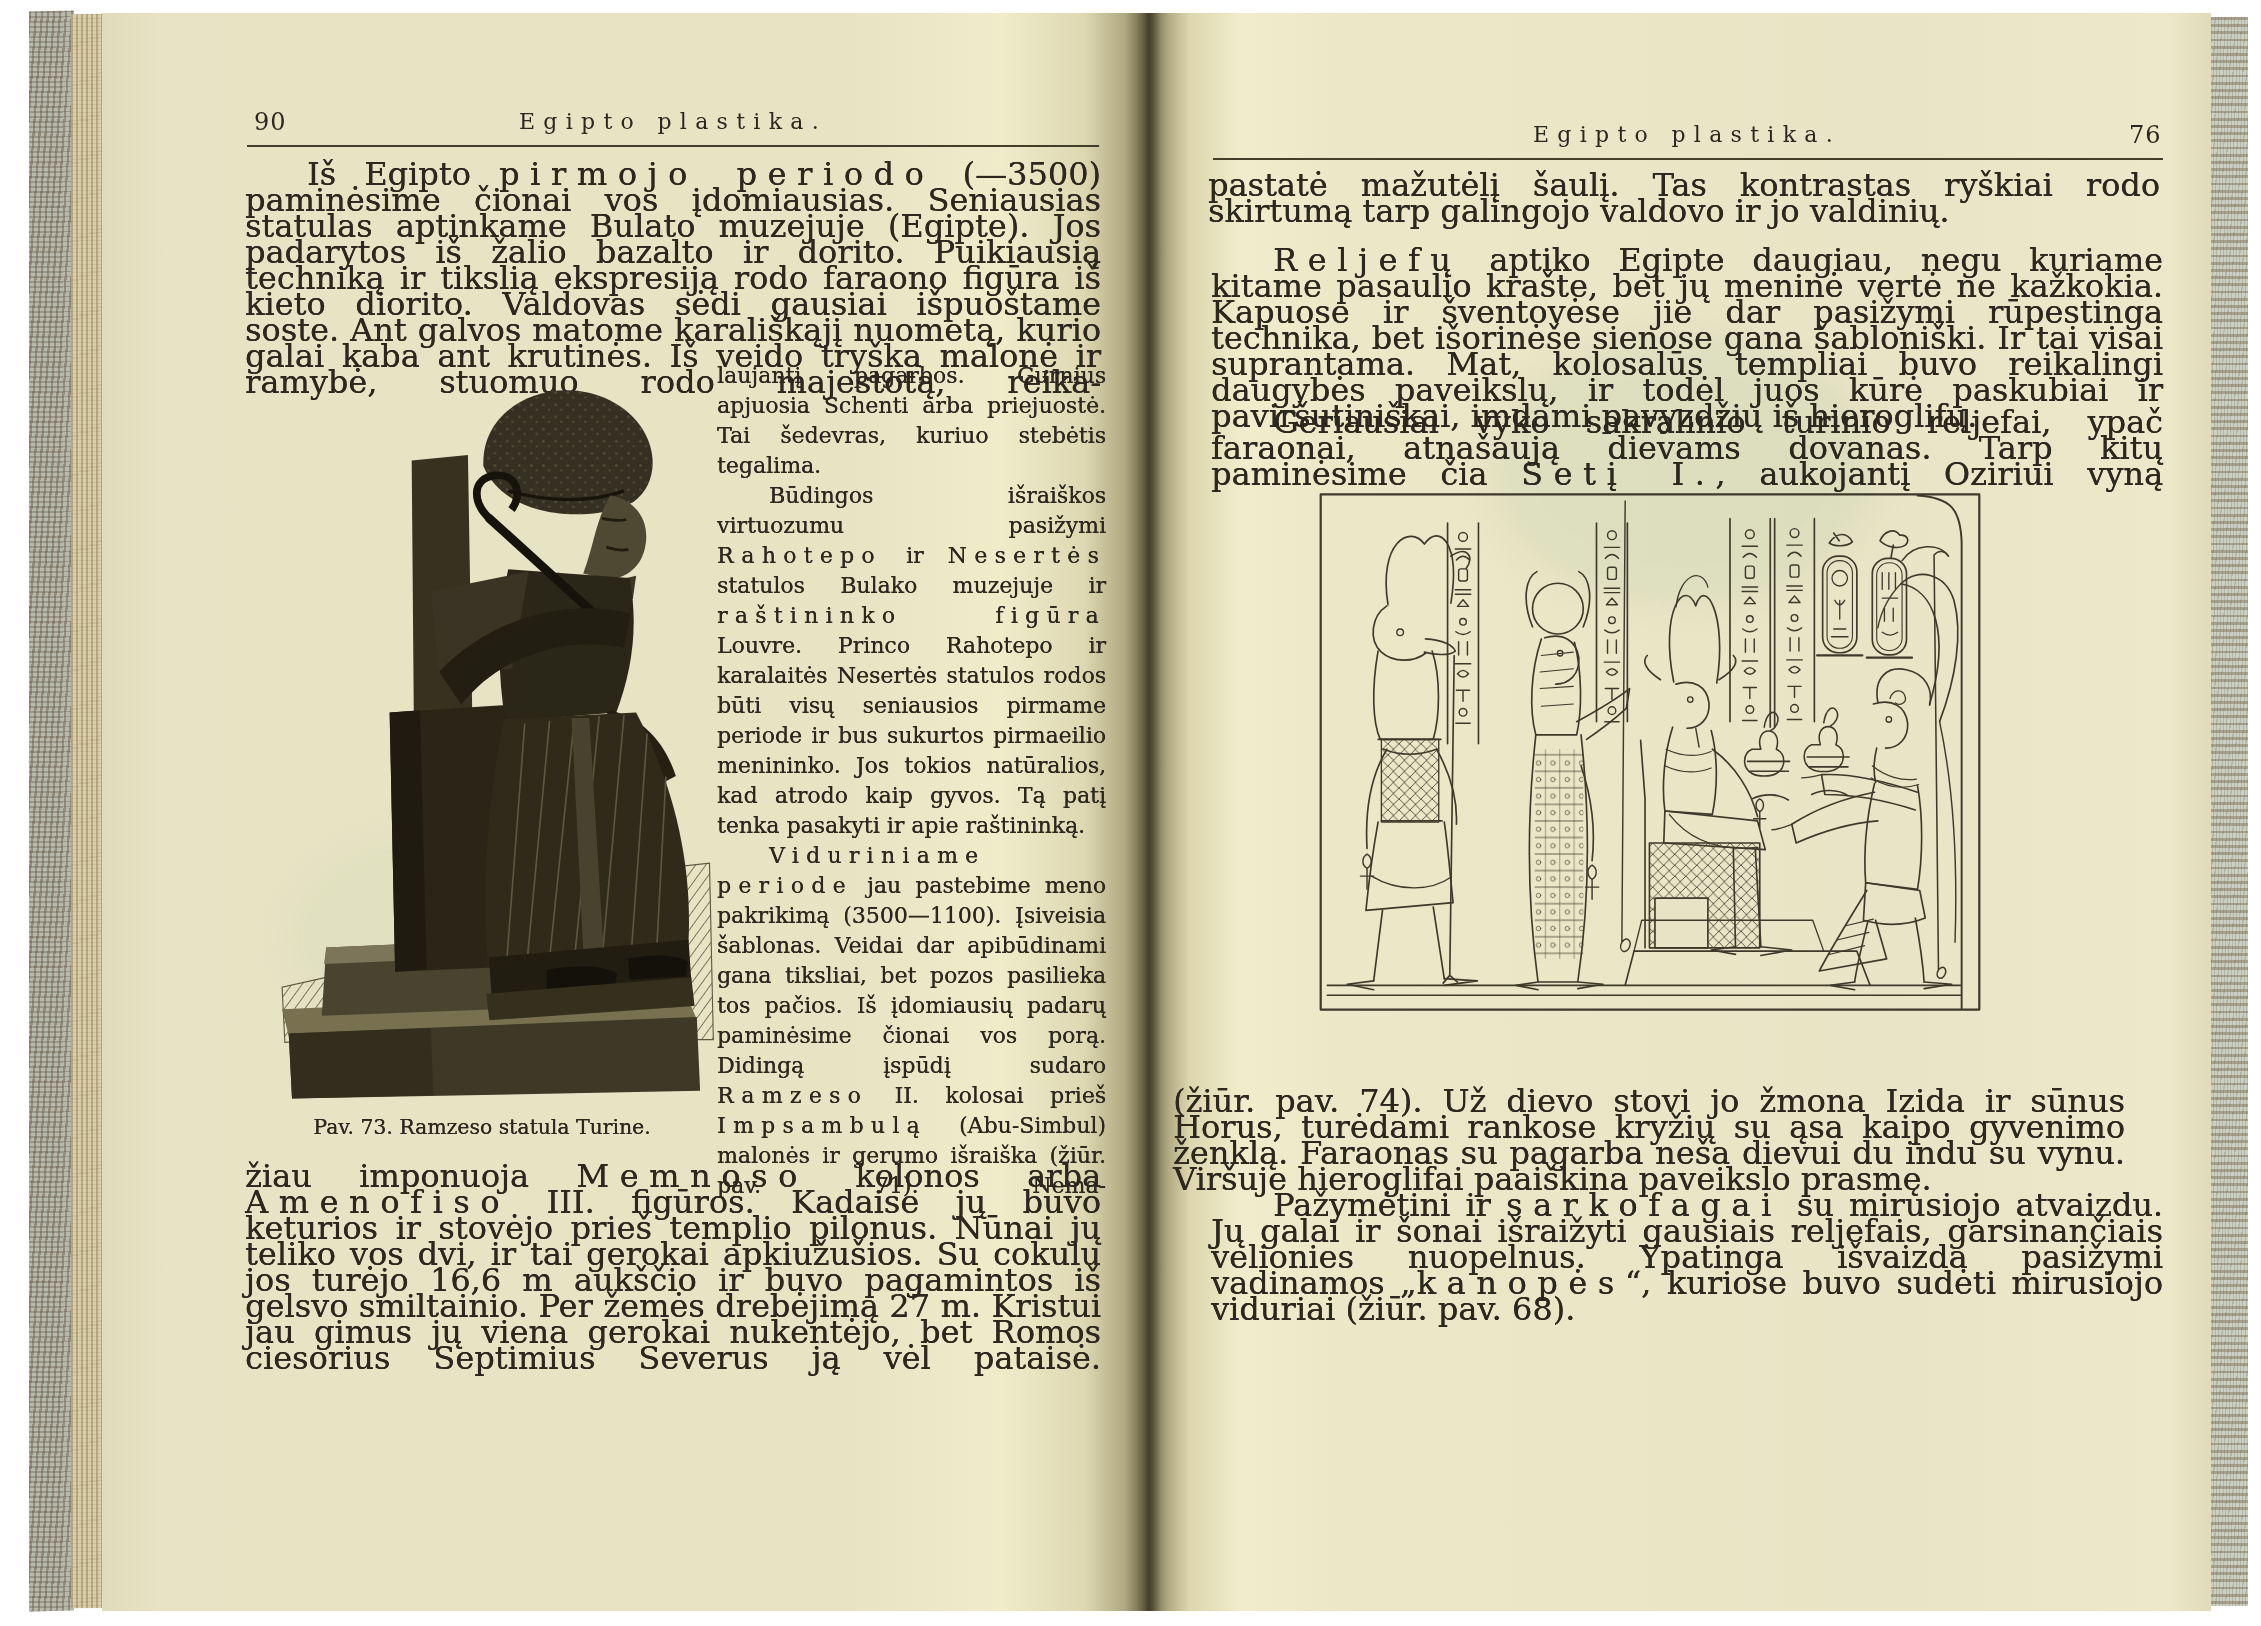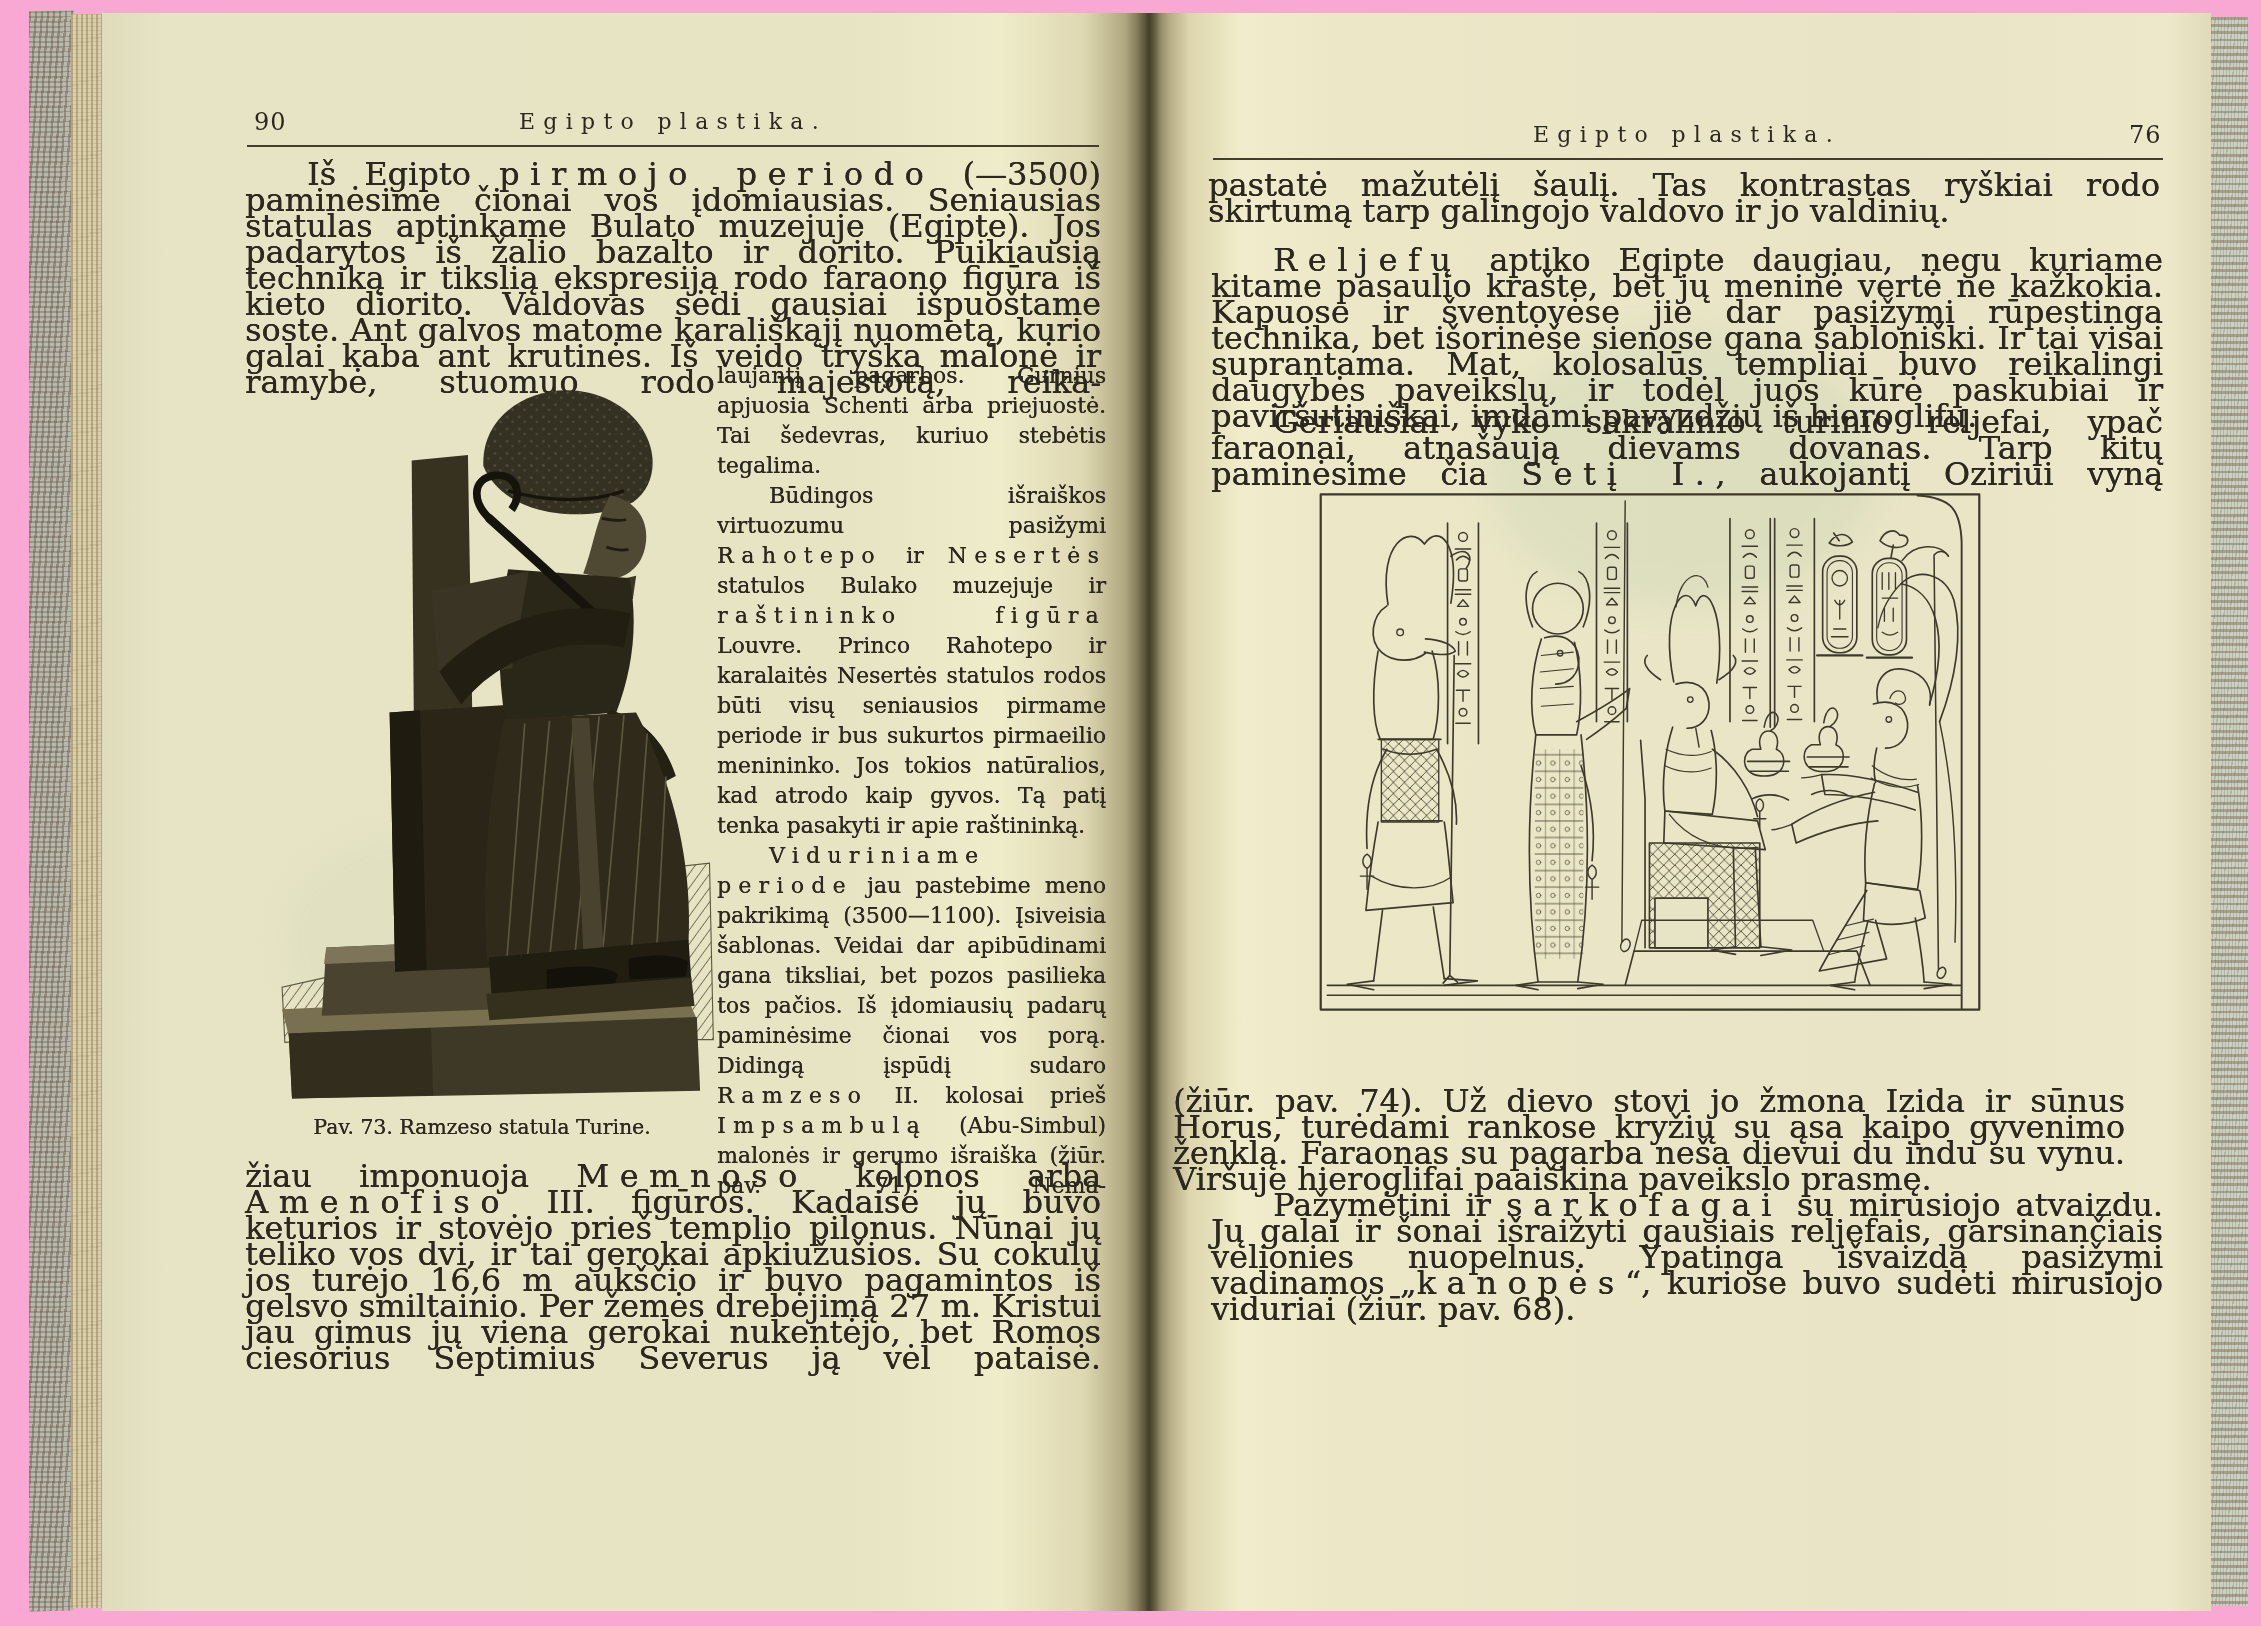--- a/index.html
+++ b/index.html
@@ -1,16 +1,16 @@
 <!DOCTYPE html>
 <html style="font-size:8.8px"><head>
 <meta charset="utf-8">
 <style>
   html,body{margin:0;padding:0;background:#070707;}
-  #stage{position:relative;width:2261px;height:1626px;background:#f9a8d4;overflow:hidden;
+  #stage{position:relative;width:2261px;height:1626px;background:#ffffff;overflow:hidden;
          font-family:"DejaVu Serif","Liberation Serif",serif;color:#2c2820;}
   
   .cover-edge{position:absolute;left:29px;top:11px;width:45px;height:1600px;
      background:#b7b9ac;
      background-image:repeating-linear-gradient(94deg,rgba(92,70,48,.38) 0 2.2px,rgba(0,0,0,0) 2.2px 6px),
                       repeating-linear-gradient(180deg,rgba(60,50,35,.25) 0 1.7px,rgba(0,0,0,0) 1.7px 5px);
      transform:skewY(-1deg);}
   .page-stack{position:absolute;left:71px;top:14.3px;width:55px;height:1594px;
      background:#d9d0ab;
      background-image:repeating-linear-gradient(90deg,rgba(140,118,72,.45) 0 1.7px,rgba(0,0,0,0) 1.7px 5px),

